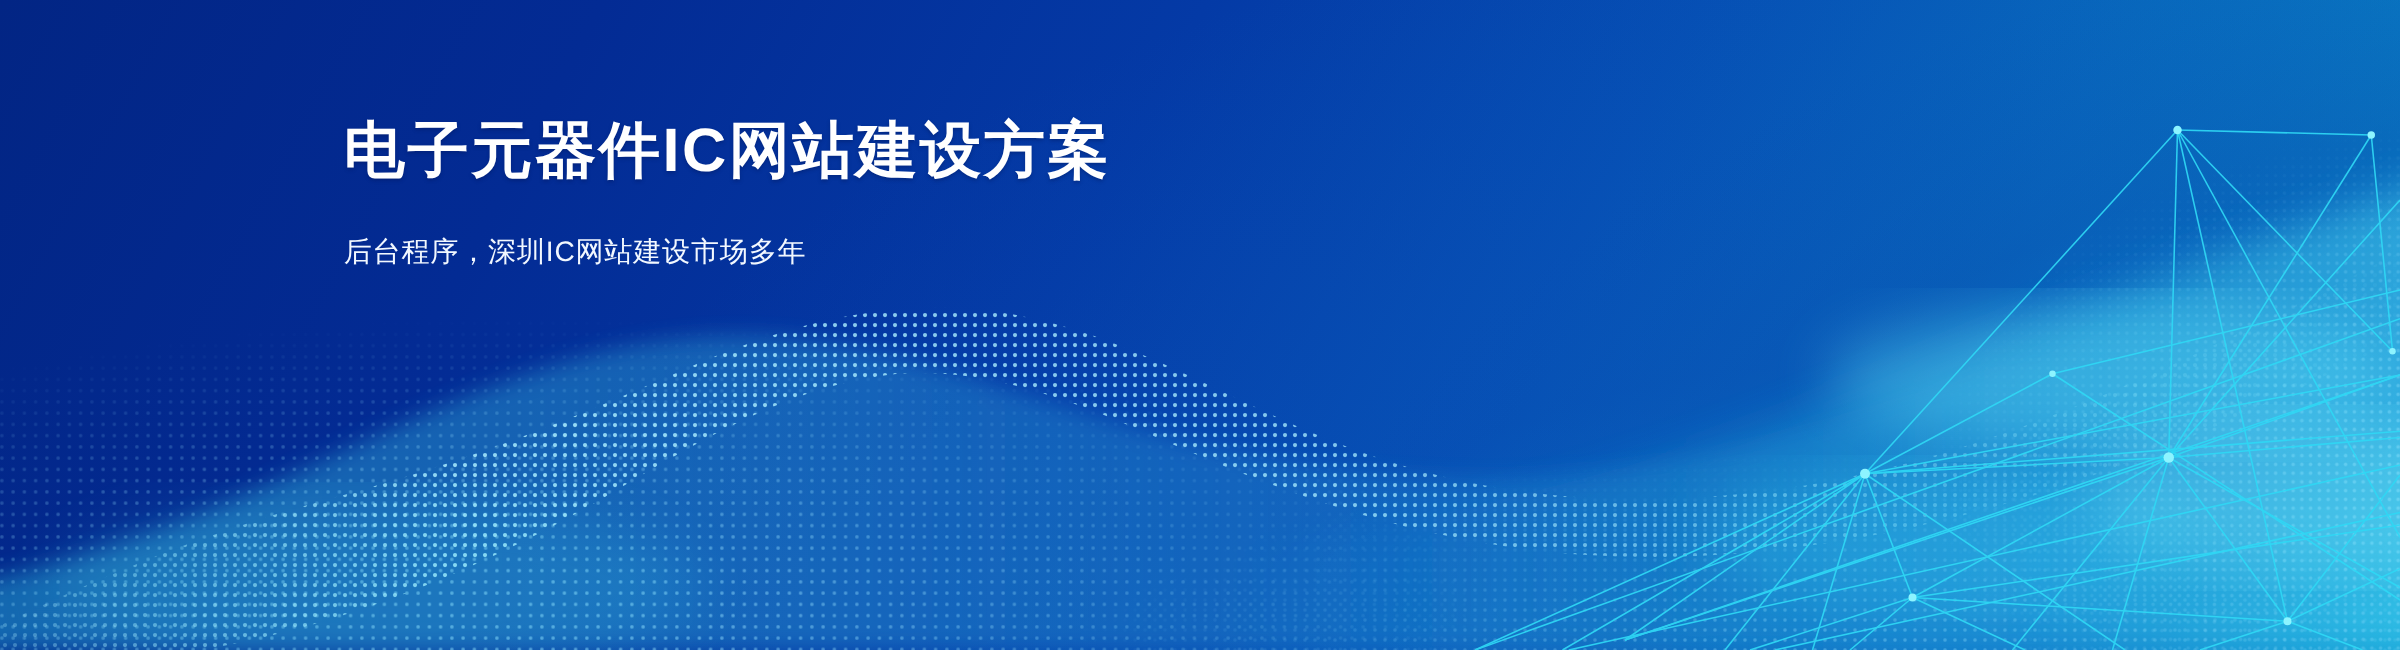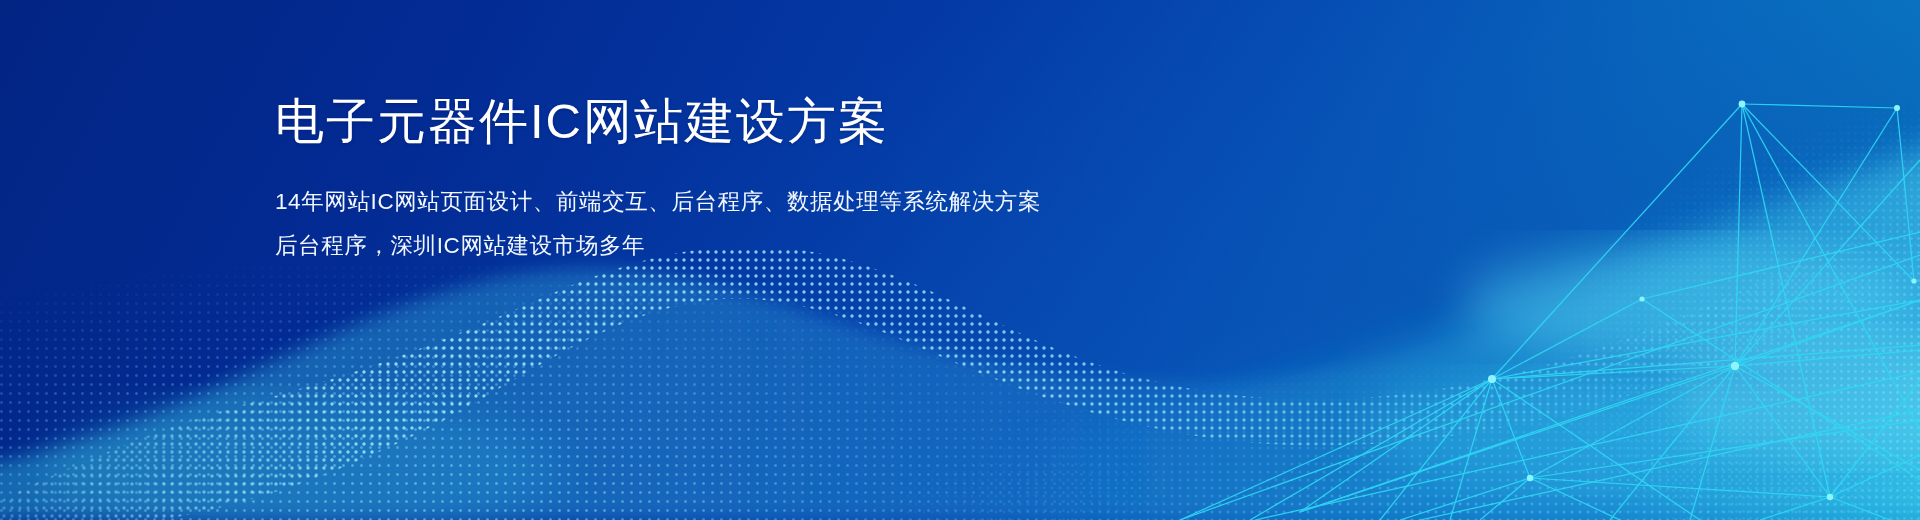--- a/index.html
+++ b/index.html
@@ -77,21 +77,21 @@
   
   .content {
     position: absolute;
     left: 275px;
     top: 92px;
     z-index: 20;
   }
   .headline {
     margin: 0;
     font-size: 49px;
-    font-weight: 400;
+    font-weight: 700;
     color: #ffffff;
     letter-spacing: 2px;
     line-height: 1.22;
     white-space: nowrap;
     text-shadow: 0 1px 3px rgba(0,20,80,0.35);
   }
   .sub {
     margin: 0;
     font-size: 22.5px;
     font-weight: 400;
@@ -241,18 +241,17 @@
       <circle cx="1530" cy="478" r="3.2"></circle>
       <circle cx="1830" cy="497" r="3.2"></circle>
       <circle cx="1642" cy="299" r="2.6"></circle>
       <circle cx="1914" cy="281" r="2.6"></circle>
     </g>
   </svg>
 
   <div class="content">
     <h1 class="headline">电子元器件IC网站建设方案</h1>
     <div class="sub-wrap">
-      <p class="sub">14年网站IC网站页面设计、前端交互、后台程序、数据处理等系统解决方案</p>
       <p class="sub">后台程序，深圳IC网站建设市场多年</p>
     </div>
   </div>
 
 </div>
 
 </body></html>

